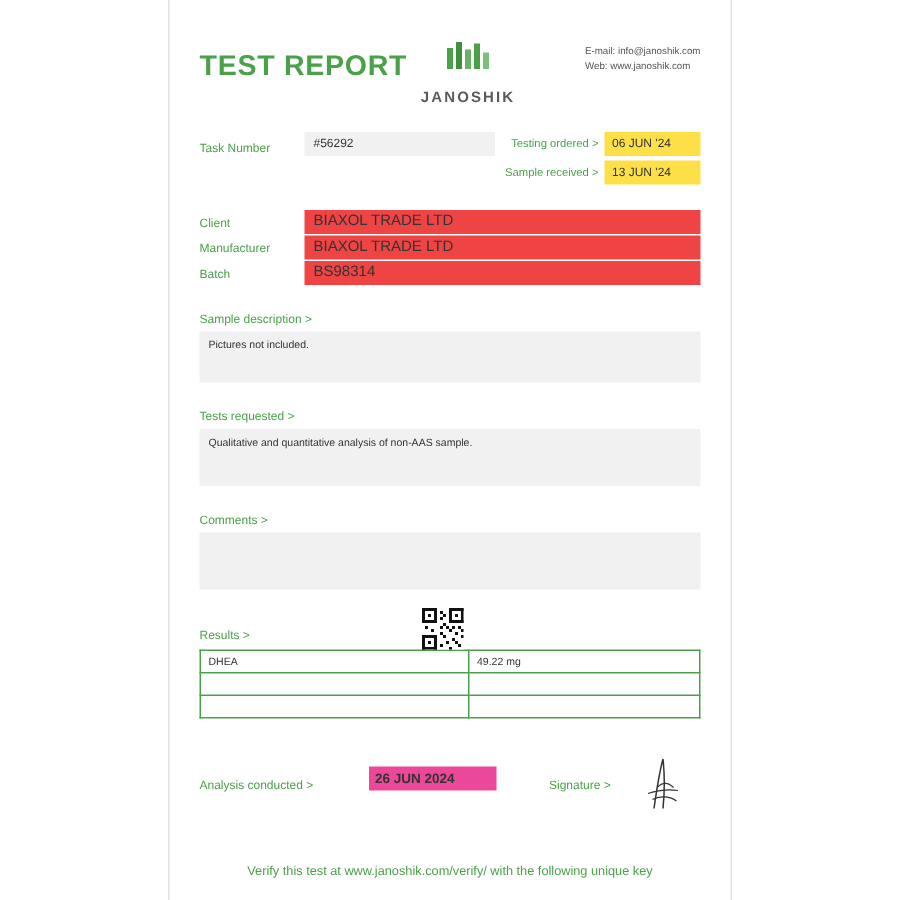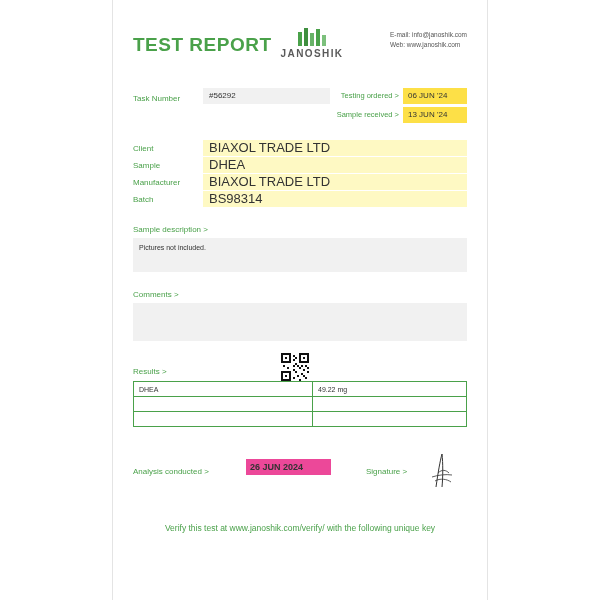--- a/index.html
+++ b/index.html
@@ -67,21 +67,21 @@
   }
   .logo-mark {
     display: block;
     margin: 0 auto;
   }
   .logo-text {
     display: block;
     font-size: 10px;
     letter-spacing: 1.4px;
     color: #5a5a5a;
-    margin-top: 0;
+    margin-top: 12px;
     font-weight: bold;
   }
   .contact {
     position: absolute;
     right: 0;
     top: 8px;
     text-align: left;
     font-size: 6.5px;
     color: #555555;
     line-height: 1.6;
@@ -162,22 +162,22 @@
     top: 4px;
     font-size: 8px;
     color: #4aa14a;
   }
   .info-value {
     position: absolute;
     left: 70px;
     top: 0;
     width: 264px;
     height: 16px;
-    background: #fef9c3;
-    font-size: 13px;
+    background: #ef4444;
+    font-size: 10px;
     line-height: 16px;
     padding-left: 6px;
     box-sizing: border-box;
     color: #333;
   }
 
   
   .section {
     margin-top: 18px;
   }
@@ -322,38 +322,38 @@
         </div>
       </div>
     </div>
 
     <div class="info">
       <div class="info-row">
         <span class="info-label">Client</span>
         <span class="info-value">BIAXOL TRADE LTD</span>
       </div>
       <div class="info-row">
-        <span class="info-label">Sample</span>
-        <span class="info-value">DHEA</span>
-      </div>
-      <div class="info-row">
         <span class="info-label">Manufacturer</span>
         <span class="info-value">BIAXOL TRADE LTD</span>
       </div>
       <div class="info-row">
         <span class="info-label">Batch</span>
         <span class="info-value">BS98314</span>
       </div>
     </div>
 
     <div class="section">
       <div class="section-title">Sample description &gt;</div>
       <div class="section-box box-h-sample">Pictures not included.</div>
     </div>
 
+    <div class="section">
+      <div class="section-title">Tests requested &gt;</div>
+      <div class="section-box box-h-tests">Qualitative and quantitative analysis of non-AAS sample.</div>
+    </div>
 
     <div class="section">
       <div class="section-title">Comments &gt;</div>
       <div class="section-box box-h-comments"></div>
     </div>
 
     <div class="section">
       <div class="results-head">
         <div class="results-title">Results &gt;</div>
         <svg class="qr" viewBox="0 0 14 14" shape-rendering="crispEdges">

